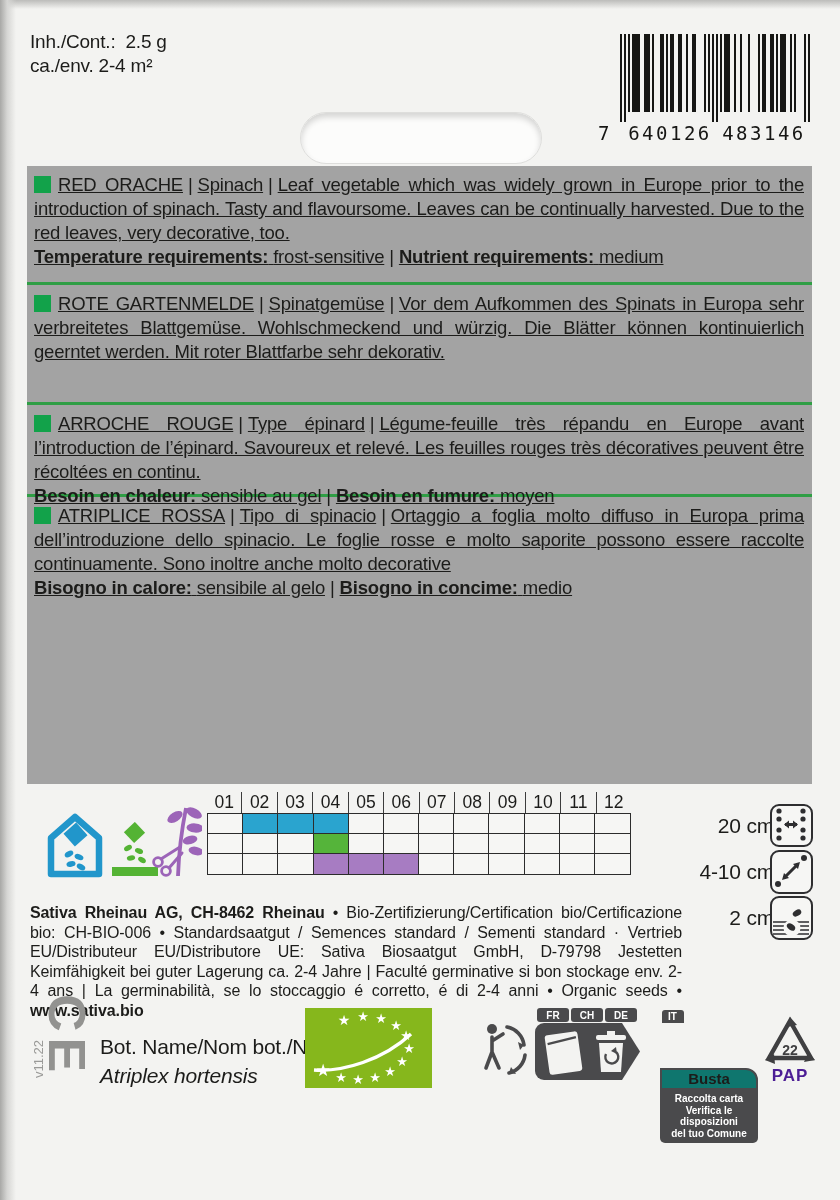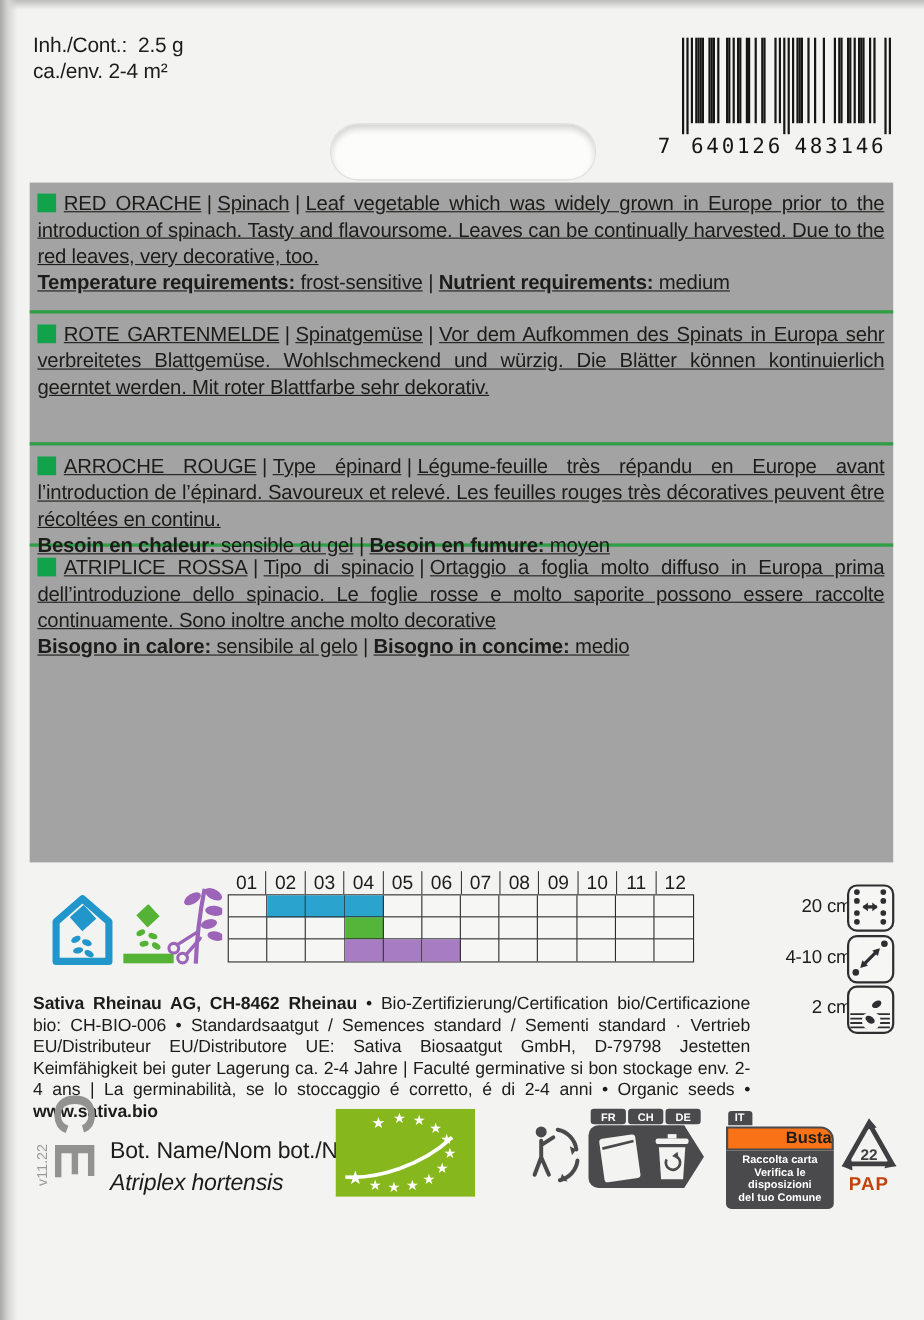--- a/index.html
+++ b/index.html
@@ -45,21 +45,21 @@
     border:1.8px solid #2c2c2c;box-sizing:border-box;background:#f6f6f4;}
   .cal-cell{border-right:1.6px solid #2c2c2c;border-bottom:1.6px solid #2c2c2c;}
   .cal-cell:nth-child(12n){border-right:none;}
   .cal-cell:nth-child(n+25){border-bottom:none;}
 
   .sow-icon{position:absolute;}
   .icon-greenhouse{left:46px;top:812px;}
   .icon-direct{left:112px;top:822px;}
   .icon-harvest{left:150px;top:804px;}
 
-  .sp-label{position:absolute;right:96px;width:120px;text-align:right;font-size:17px;letter-spacing:-0.2px;}
+  .sp-label{position:absolute;right:96px;width:120px;text-align:right;font-size:21px;letter-spacing:-0.2px;}
   .sp-label-1{top:814px}.sp-label-2{top:860px}.sp-label-3{top:906px}
   .sp-box{position:absolute;left:770px;width:43px;height:44px;border:2.4px solid #2e2e30;border-radius:9px;
     box-sizing:border-box;background:#f6f6f4;}
   .sp-box-1{top:804px;height:43px}.sp-box-2{top:850px}.sp-box-3{top:896px}
 
   .company{position:absolute;left:30px;top:887px;width:652px;font-size:16px;line-height:19.6px;
     text-align:justify;letter-spacing:-0.1px;}
 
   .ce-mark{position:absolute;left:14px;top:986px;width:106px;height:100px;display:flex;
     align-items:center;justify-content:center;}
@@ -71,27 +71,27 @@
   .bot{position:absolute;left:100px;top:1032px;font-size:21px;line-height:29px;letter-spacing:-0.2px;}
   .bot .name{font-style:italic;}
 
   .eu-logo{position:absolute;left:305px;top:1008px;}
   .triman{position:absolute;left:478px;top:1022px;}
   .frchde{position:absolute;left:532px;top:1006px;}
 
   .busta{position:absolute;left:660px;top:1006px;width:98px;}
   .busta .tab{display:inline-block;background:#4a4a4c;color:#fff;font-size:10px;font-weight:700;
     padding:1px 7px 1px 6px;border-radius:3px 3px 0 0;margin-left:2px;}
-  .busta .strip{border:2.5px solid #4a4a4c;background:#f97316;border-radius:0 12px 0 0;
-    font-weight:700;font-size:15px;text-align:right;padding:0;line-height:18px;}
+  .busta .strip{border:2.5px solid #4a4a4c;background:#0f766e;border-radius:0 12px 0 0;
+    font-weight:700;font-size:15px;text-align:center;padding:0;line-height:18px;margin-top:44px;}
   .busta .body{background:#4a4a4c;color:#fff;font-size:10px;font-weight:700;text-align:center;
     line-height:11.5px;padding:3px 2px 4px;border-radius:0 0 5px 5px;}
 
   .pap{position:absolute;left:764px;top:1016px;width:52px;text-align:center;}
-  .pap .pap-label{font-size:17px;font-weight:700;letter-spacing:1px;color:#c2410c;line-height:16px;}
+  .pap .pap-label{font-size:17px;font-weight:700;letter-spacing:1px;color:#4c1d95;line-height:16px;}
 </style>
 </head>
 <body>
 
 <div id="sheet">
   <div class="edge-top"></div>
   <div class="edge-left"></div>
   <div class="edge-right"></div>
 
   <div class="pack-info">

